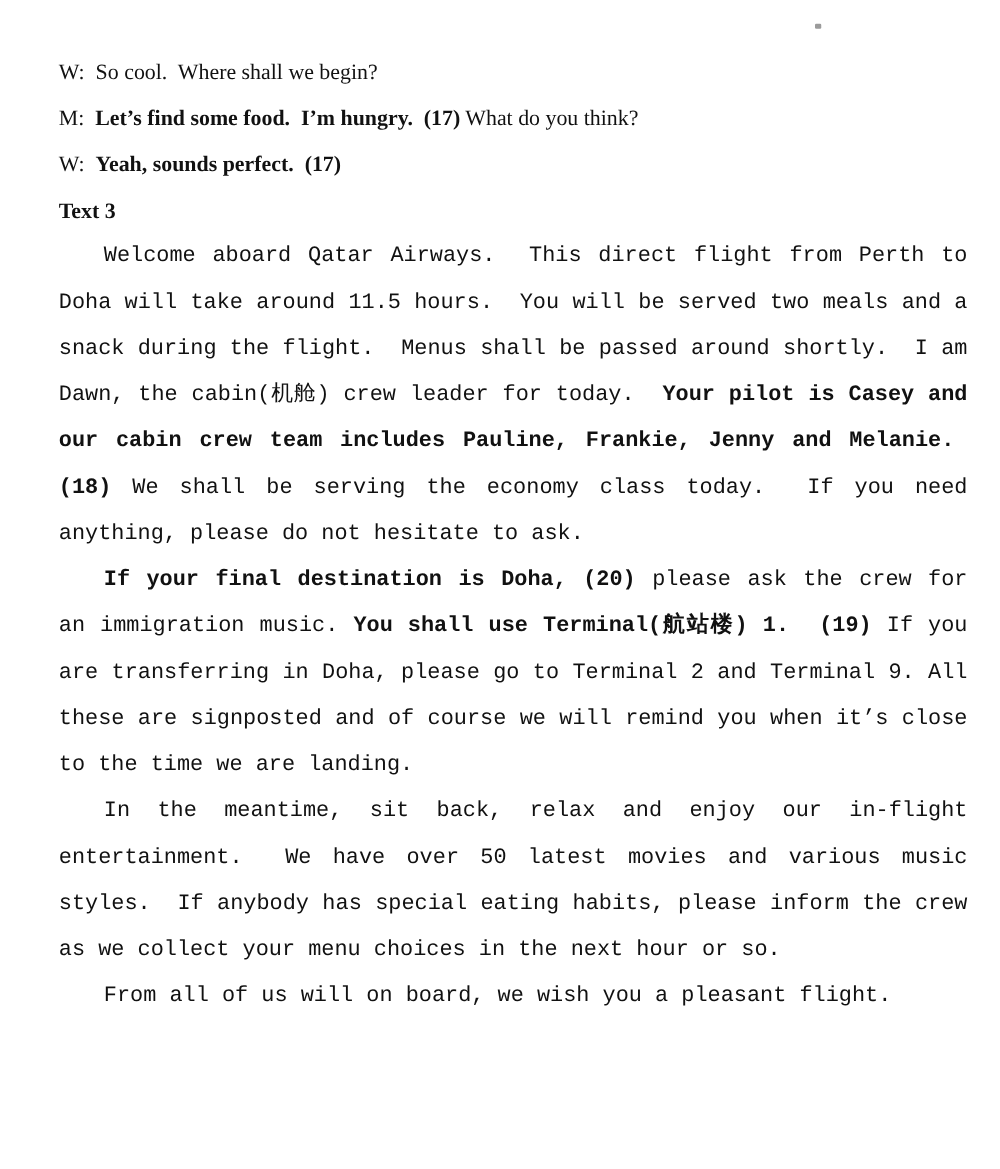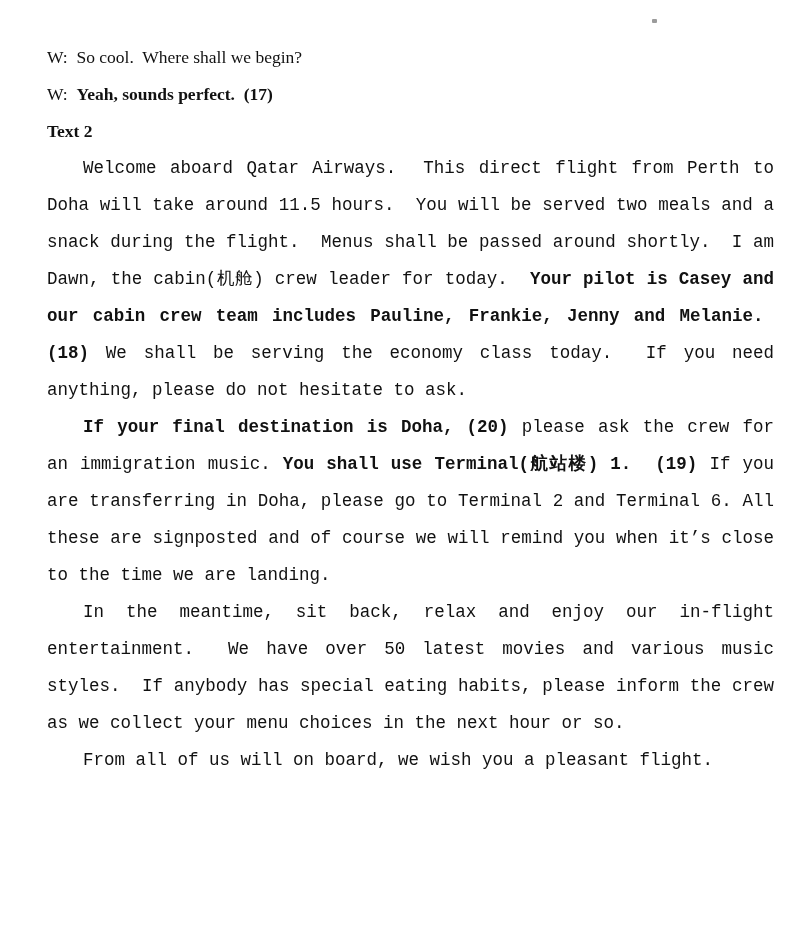--- a/index.html
+++ b/index.html
@@ -53,20 +53,21 @@
     border-radius: 1px;
   }
 </style>
 </head>
 <body>
 
 <div class="page" style="background: rgb(255, 255, 255); color: rgb(17, 17, 17);">
   <span class="speck" style="background: rgb(155, 155, 155);"></span>
   <div class="content">
       <p class="dialogue"><span>W:&nbsp; So cool.&nbsp; Where shall we begin?</span></p>
+      <p class="dialogue"><span>M:&nbsp; </span><b>Let’s find some food.&nbsp; I’m hungry.&nbsp; (17)</b><span> What do you think?</span></p>
       <p class="dialogue"><span>W:&nbsp; </span><b>Yeah, sounds perfect.&nbsp; (17)</b></p>
-      <p class="heading"><b>Text 2</b></p>
+      <p class="heading"><b>Text 3</b></p>
       <p class="paragraph"><span>Welcome aboard Qatar Airways.&nbsp; This direct flight from Perth to Doha will take around 11.5 hours.&nbsp; You will be served two meals and a snack during the flight.&nbsp; Menus shall be passed around shortly.&nbsp; I am Dawn, the cabin(机舱) crew leader for today.&nbsp; </span><b>Your pilot is Casey and our cabin crew team includes Pauline, Frankie, Jenny and Melanie.&nbsp; (18)</b><span> We shall be serving the economy class today.&nbsp; If you need anything, please do not hesitate to ask.</span></p>
-      <p class="paragraph"><b>If your final destination is Doha, (20)</b><span> please ask the crew for an immigration music. </span><b>You shall use Terminal(航站楼) 1.&nbsp; (19)</b><span> If you are transferring in Doha, please go to Terminal 2 and Terminal 6. All these are signposted and of course we will remind you when it’s close to the time we are landing.</span></p>
+      <p class="paragraph"><b>If your final destination is Doha, (20)</b><span> please ask the crew for an immigration music. </span><b>You shall use Terminal(航站楼) 1.&nbsp; (19)</b><span> If you are transferring in Doha, please go to Terminal 2 and Terminal 9. All these are signposted and of course we will remind you when it’s close to the time we are landing.</span></p>
       <p class="paragraph"><span>In the meantime, sit back, relax and enjoy our in-flight entertainment.&nbsp; We have over 50 latest movies and various music styles.&nbsp; If anybody has special eating habits, please inform the crew as we collect your menu choices in the next hour or so.</span></p>
       <p class="paragraph"><span>From all of us will on board, we wish you a pleasant flight.</span></p>
     </div>
 </div>
 
 </body></html>

